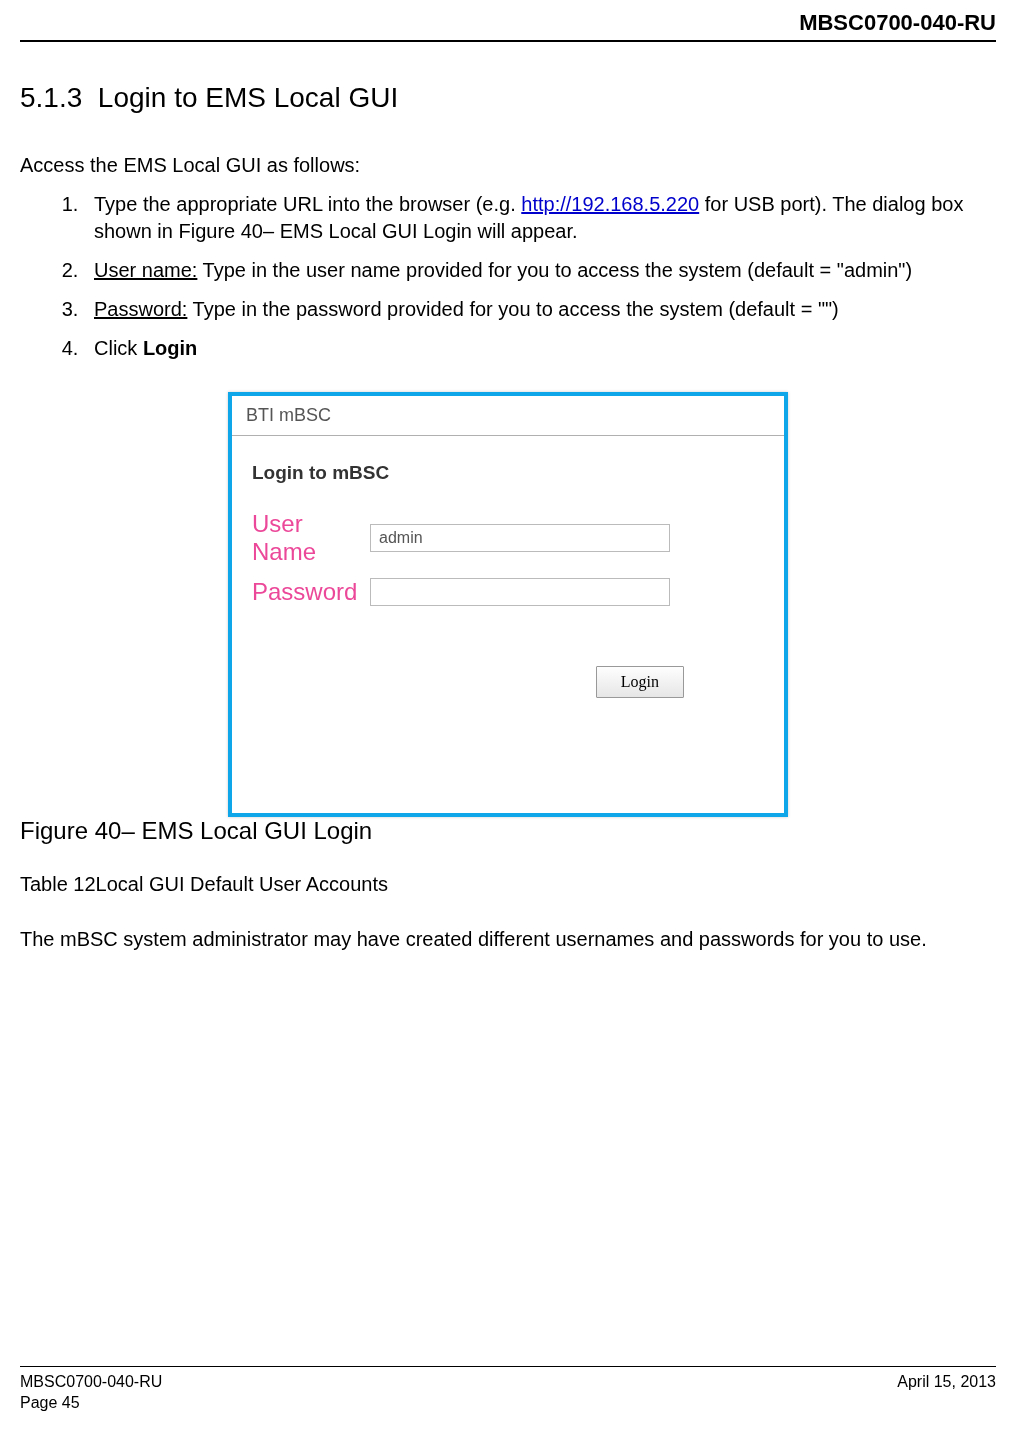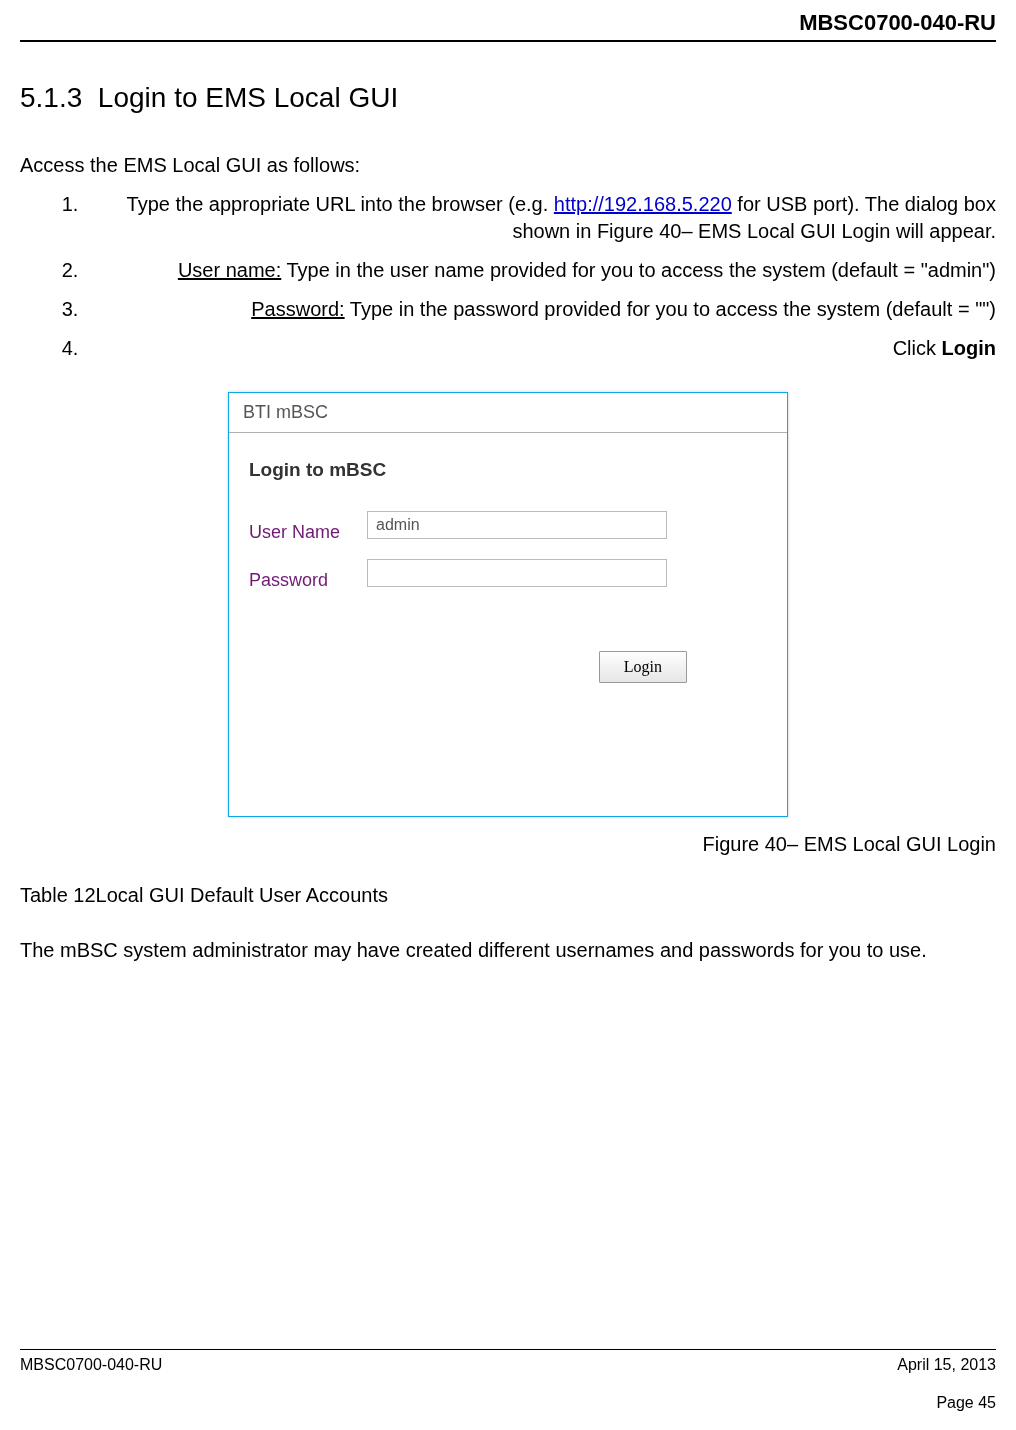--- a/index.html
+++ b/index.html
@@ -31,37 +31,36 @@
       margin: 30px 0 40px 0;
     }
     .body-text {
       font-size: 20px;
       margin: 20px 0 14px 0;
     }
     ol.steps {
       margin: 13px 0 30px 0;
       padding-left: 64px;
       font-size: 20px;
-      text-align: right;
     }
     ol.steps li {
       margin-bottom: 12px;
       padding-left: 10px;
       line-height: 1.35;
     }
     .underline { text-decoration: underline; }
     .link { color: #0000cc; text-decoration: underline; }
     .bold { font-weight: bold; }
     .figure-wrap {
       text-align: center;
       margin: 12px 0 10px 0;
     }
     .login-box {
       display: inline-block;
-      border: 1px solid #0ea5e9;
+      border: 4px solid #0ea5e9;
       width: 560px;
       height: 425px;
       text-align: left;
       position: relative;
       box-shadow: 0 0 3px rgba(0,0,0,.2);
       vertical-align: top;
     }
     .login-titlebar {
       height: 40px;
       border-bottom: 1px solid #b0b0b0;
@@ -78,23 +77,22 @@
       margin-bottom: 26px;
       color: #333;
     }
     .form-row {
       display: flex;
       align-items: center;
       margin-bottom: 12px;
     }
     .form-label {
       width: 118px;
-      font-size: 18px;
-      color: #701a75;
-      margin-top: 15px;
+      font-size: 24px;
+      color: #ec4899;
     }
     .form-input {
       border: 1px solid #bbb;
       height: 28px;
       width: 300px;
       padding: 2px 8px;
       font-size: 16px;
       color: #555;
     }
     .login-btn-row {
@@ -105,23 +103,22 @@
     .login-btn {
       display: inline-block;
       border: 1px solid #999;
       background: linear-gradient(#fefefe, #e6e6e6);
       padding: 6px 24px;
       font-size: 16px;
       font-family: Georgia, 'Times New Roman', serif;
       border-radius: 1px;
     }
     .figure-caption {
-      font-size: 20px;
-      margin-top: 16px;
-      text-align: right;
+      font-size: 24px;
+      text-align: left;
     }
     .table-caption {
       font-size: 20px;
       margin: 28px 0 10px 0;
     }
     table.accounts {
       width: 100%;
       border-collapse: collapse;
       font-size: 19px;
     }
@@ -138,21 +135,21 @@
     .footer {
       position: absolute;
       bottom: 18px;
       left: 20px;
       right: 20px;
       border-top: 1.5px solid #000;
       padding-top: 6px;
       font-size: 16px;
     }
     .footer-row { display: flex; justify-content: space-between; }
-    .footer-page { text-align: right; font-size: 16px; margin-top: 20px;}
+    .footer-page { text-align: left; font-size: 16px; margin-top: 3px;}
   </style>
 </head>
 <body>
 
 <div class="page">
 
   <div class="header-bar">
     <span>MBSC0700-040-RU</span>
   </div>
 

